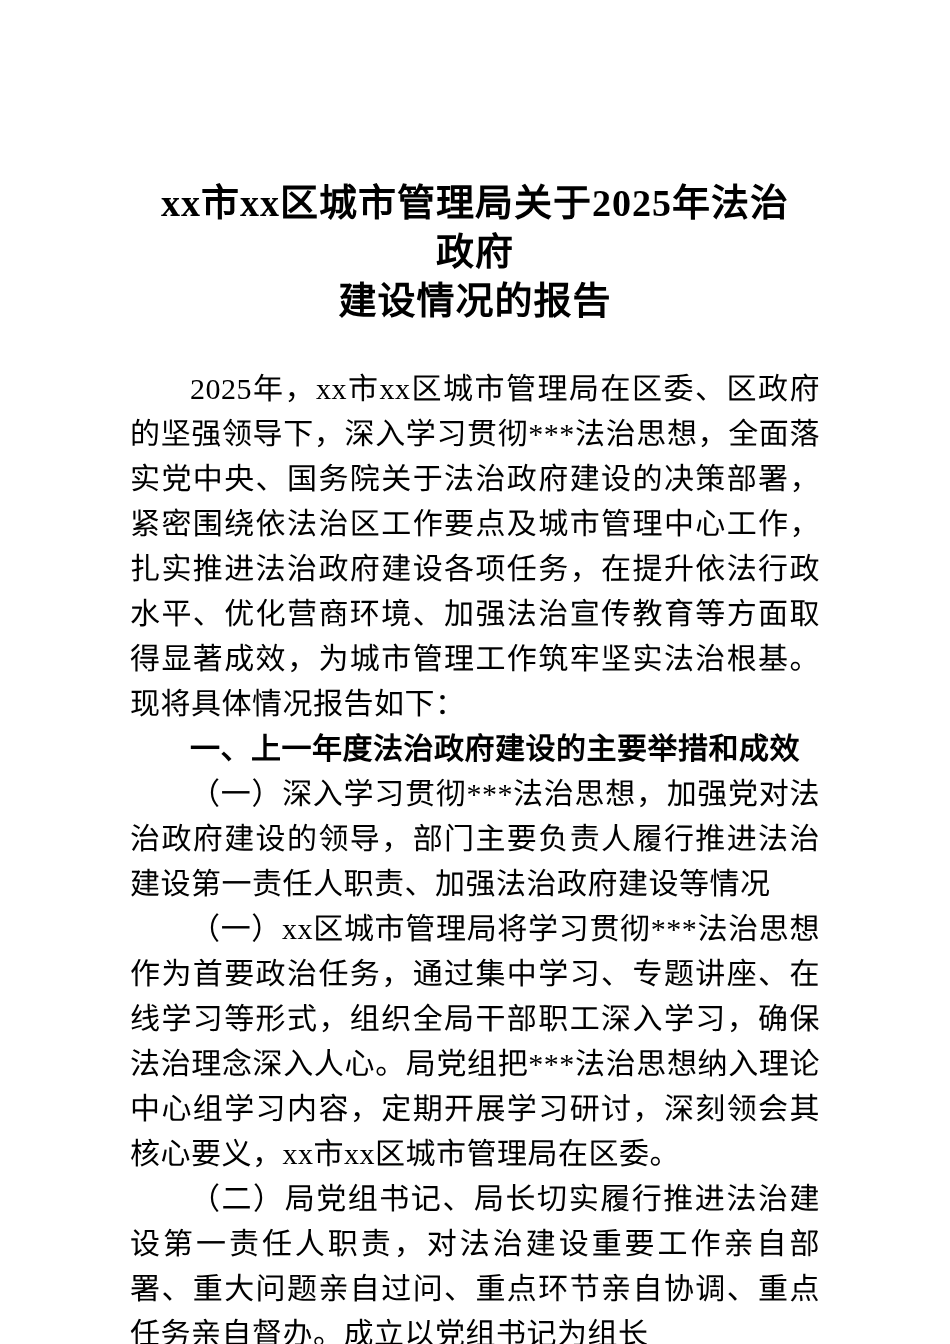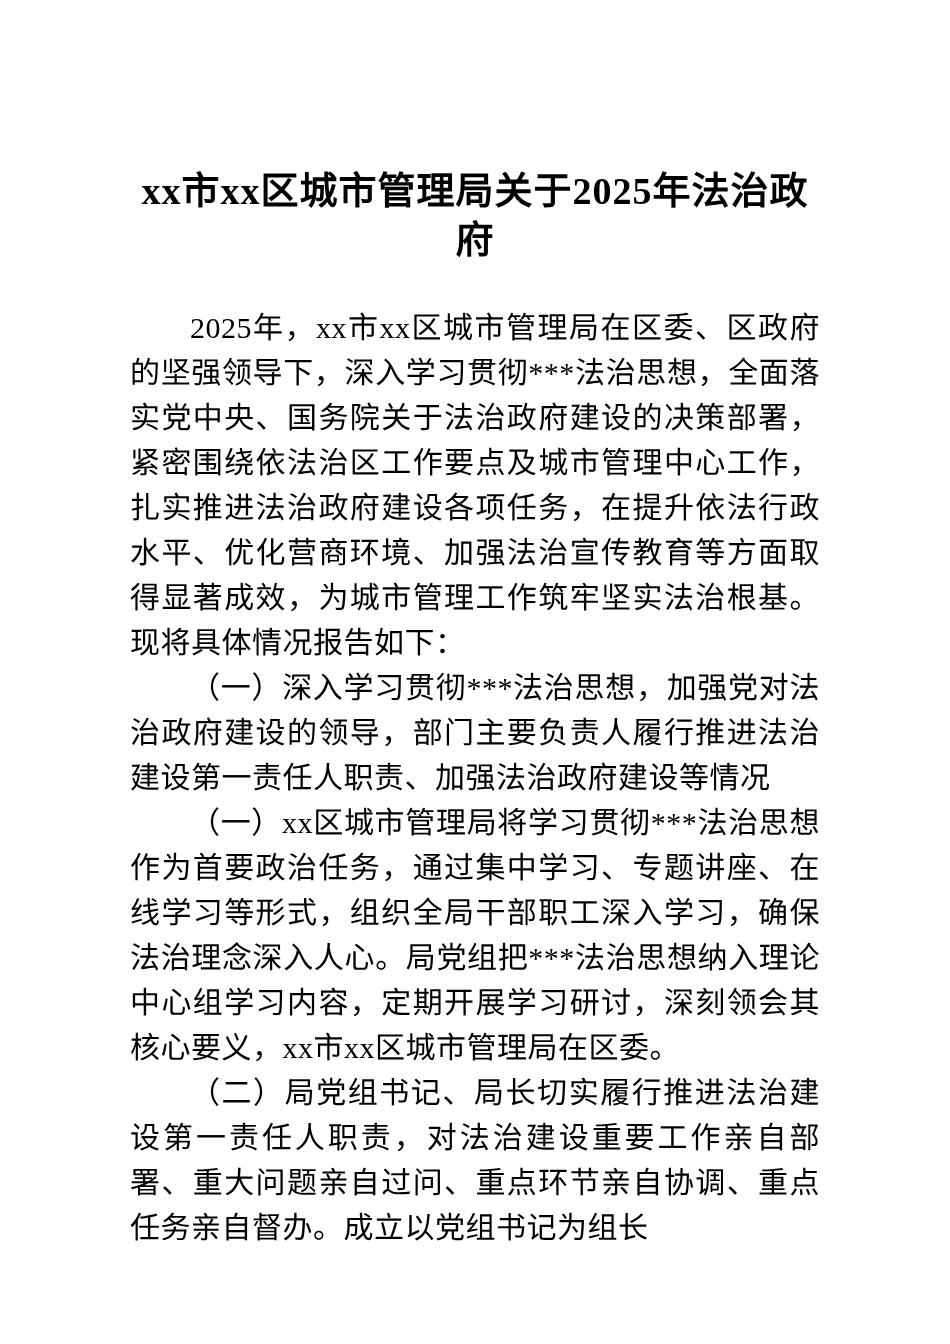--- a/index.html
+++ b/index.html
@@ -14,21 +14,21 @@
     background: #ffffff;
     color: #000000;
     font-family: "Liberation Serif", "DejaVu Serif", serif;
     overflow: hidden;
   }
   .content {
     margin: 0 130px;
     width: 690px;
   }
   .doc-title {
-    margin: 0;
+    margin: 12px;
     padding-top: 167px;
     font-size: 38px;
     font-weight: 700;
     line-height: 49px;
     text-align: center;
     letter-spacing: 1px;
   }
   .doc-title .title-line {
     display: block;
   }
@@ -50,23 +50,25 @@
   }
 </style>
 </head>
 <body>
 
 <div class="page">
   <div class="content">
 
     <h1 class="doc-title">
       <span class="title-line">xx市xx区城市管理局关于2025年法治政府</span>
+      <span class="title-line">建设情况的报告</span>
     </h1>
 
     <div class="doc-body">
       <p>2025年，xx市xx区城市管理局在区委、区政府的坚强领导下，深入学习贯彻***法治思想，全面落实党中央、国务院关于法治政府建设的决策部署，紧密围绕依法治区工作要点及城市管理中心工作，扎实推进法治政府建设各项任务，在提升依法行政水平、优化营商环境、加强法治宣传教育等方面取得显著成效，为城市管理工作筑牢坚实法治根基。现将具体情况报告如下：</p>
+      <p class="section-heading">一、上一年度法治政府建设的主要举措和成效</p>
       <p>（一）深入学习贯彻***法治思想，加强党对法治政府建设的领导，部门主要负责人履行推进法治建设第一责任人职责、加强法治政府建设等情况</p>
       <p>（一）xx区城市管理局将学习贯彻***法治思想作为首要政治任务，通过集中学习、专题讲座、在线学习等形式，组织全局干部职工深入学习，确保法治理念深入人心。局党组把***法治思想纳入理论中心组学习内容，定期开展学习研讨，深刻领会其核心要义，xx市xx区城市管理局在区委。</p>
       <p>（二）局党组书记、局长切实履行推进法治建设第一责任人职责，对法治建设重要工作亲自部署、重大问题亲自过问、重点环节亲自协调、重点任务亲自督办。成立以党组书记为组长</p>
     </div>
 
   </div>
 </div>
 
 </body></html>

